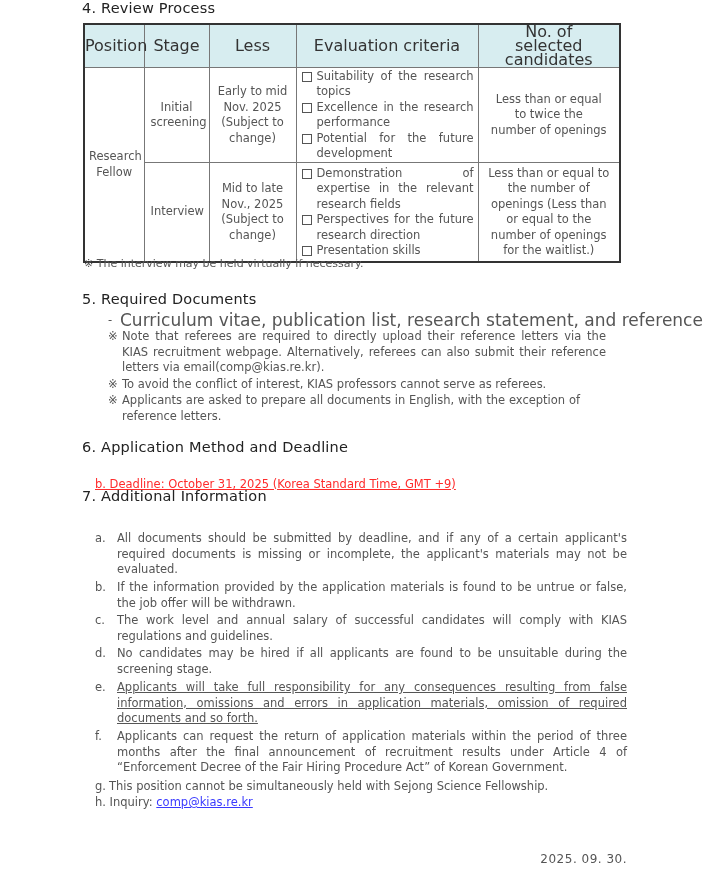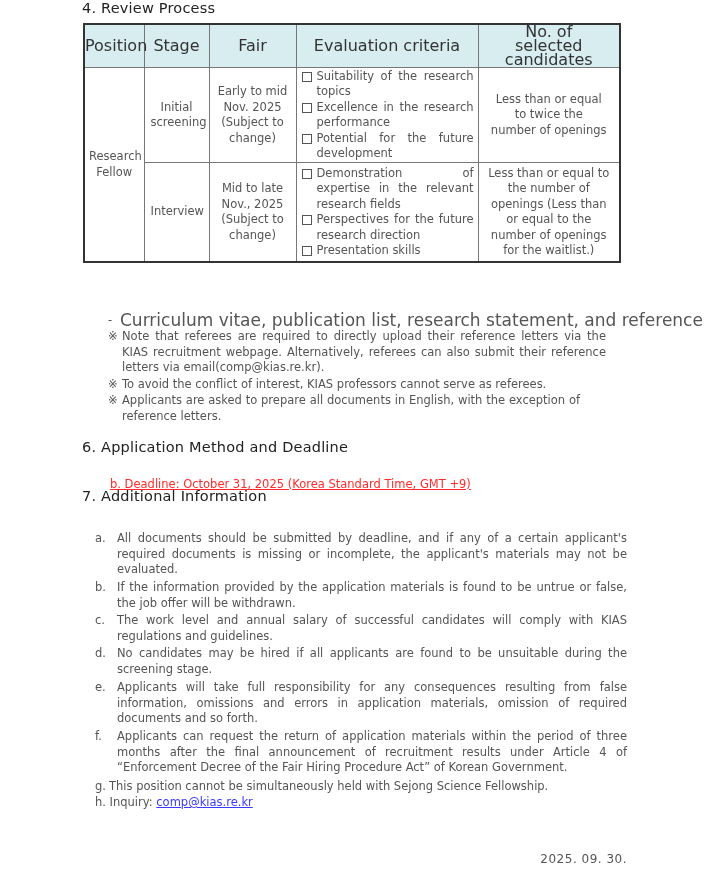--- a/index.html
+++ b/index.html
@@ -144,21 +144,21 @@
       <col style="width:60px">
       <col style="width:65px">
       <col style="width:87px">
       <col style="width:182px">
       <col style="width:142px">
     </colgroup>
     <thead>
       <tr>
         <th>Position</th>
         <th>Stage</th>
-        <th>Fair</th>
+        <th>Less</th>
         <th>Evaluation criteria</th>
         <th style="padding:0 18px;">No. of selected candidates</th>
       </tr>
     </thead>
     <tbody>
       <tr class="row1">
         <td rowspan="2" style="padding:0 4px;">Research Fellow</td>
         <td style="padding:0 6px;margin-left:41px;">Initial screening</td>
         <td style="padding:0 8px;">Early to mid Nov. 2025 (Subject to change)</td>
         <td class="criteria">
@@ -192,42 +192,44 @@
           <div class="crit-item">
             <span class="crit-box"></span>
             <span class="crit-text">Presentation skills</span>
           </div>
         </td>
         <td style="padding:0 6px;">Less than or equal to the number of openings (Less than or equal to the number of openings for the waitlist.)</td>
       </tr>
     </tbody>
   </table>
 
-
+  <div class="note" style="left:84px; top:257px;">※ The interview may be held virtually if necessary.</div>
+
+  <div class="section-title" style="top:291px;">5. Required Documents</div>
 
   <div class="para" style="left:108px; top:313px; width:520px;">
     <span class="mark">-</span>
     <span class="body" style="padding-left:12px; white-space:nowrap; font-size:17px;">Curriculum vitae, publication list, research statement, and reference letters from 3 referees</span>
   </div>
   <div class="para" style="left:108px; top:329px; width:498px;">
     <span class="mark">※</span>
     <span class="body" style="padding-left:14px;">Note that referees are required to directly upload their reference letters via the KIAS recruitment webpage. Alternatively, referees can also submit their reference letters via email(comp@kias.re.kr).</span>
   </div>
   <div class="para" style="left:108px; top:377px; width:498px;">
     <span class="mark">※</span>
     <span class="body" style="padding-left:14px;">To avoid the conflict of interest, KIAS professors cannot serve as referees.</span>
   </div>
   <div class="para" style="left:108px; top:393px; width:472px;">
     <span class="mark">※</span>
     <span class="body" style="padding-left:14px;">Applicants are asked to prepare all documents in English, with the exception of reference letters.</span>
   </div>
 
   <div class="section-title" style="top:439px;">6. Application Method and Deadline</div>
 
-  <div class="para deadline" style="left:95px; top:477px; white-space:nowrap;margin-left:15px;">b. Deadline: October 31, 2025 (Korea Standard Time, GMT +9)</div>
+  <div class="para deadline" style="left:95px; top:477px; white-space:nowrap;">b. Deadline: October 31, 2025 (Korea Standard Time, GMT +9)</div>
 
   <div class="section-title" style="top:488px;">7. Additional Information</div>
 
   <div class="para" style="left:95px; top:531px; width:532px;">
     <span class="mark">a.</span>
     <span class="body" style="padding-left:22px;">All documents should be submitted by deadline, and if any of a certain applicant's required documents is missing or incomplete, the applicant's materials may not be evaluated.</span>
   </div>
   <div class="para" style="left:95px; top:580px; width:532px;">
     <span class="mark">b.</span>
     <span class="body" style="padding-left:22px;">If the information provided by the application materials is found to be untrue or false, the job offer will be withdrawn.</span>
@@ -235,21 +237,21 @@
   <div class="para" style="left:95px; top:613px; width:532px;">
     <span class="mark">c.</span>
     <span class="body" style="padding-left:22px;">The work level and annual salary of successful candidates will comply with KIAS regulations and guidelines.</span>
   </div>
   <div class="para" style="left:95px; top:646px; width:532px;">
     <span class="mark">d.</span>
     <span class="body" style="padding-left:22px;">No candidates may be hired if all applicants are found to be unsuitable during the screening stage.</span>
   </div>
   <div class="para" style="left:95px; top:680px; width:532px;">
     <span class="mark">e.</span>
-    <span class="body" style="padding-left:22px;">Applicants will take full responsibility for any consequences resulting from false information, omissions and errors in application materials, omission of required documents and so forth.</span>
+    <span class="body" style="padding-left:22px;text-decoration:underline;">Applicants will take full responsibility for any consequences resulting from false information, omissions and errors in application materials, omission of required documents and so forth.</span>
   </div>
   <div class="para" style="left:95px; top:729px; width:532px;">
     <span class="mark">f.</span>
     <span class="body" style="padding-left:22px;">Applicants can request the return of application materials within the period of three months after the final announcement of recruitment results under Article 4 of “Enforcement Decree of the Fair Hiring Procedure Act” of Korean Government.</span>
   </div>
   <div class="para" style="left:95px; top:779px; width:532px; white-space:nowrap;">
     <span class="mark">g.</span>
     <span class="body" style="padding-left:14px;">This position cannot be simultaneously held with Sejong Science Fellowship.</span>
   </div>
   <div class="para" style="left:95px; top:795px; white-space:nowrap;">

